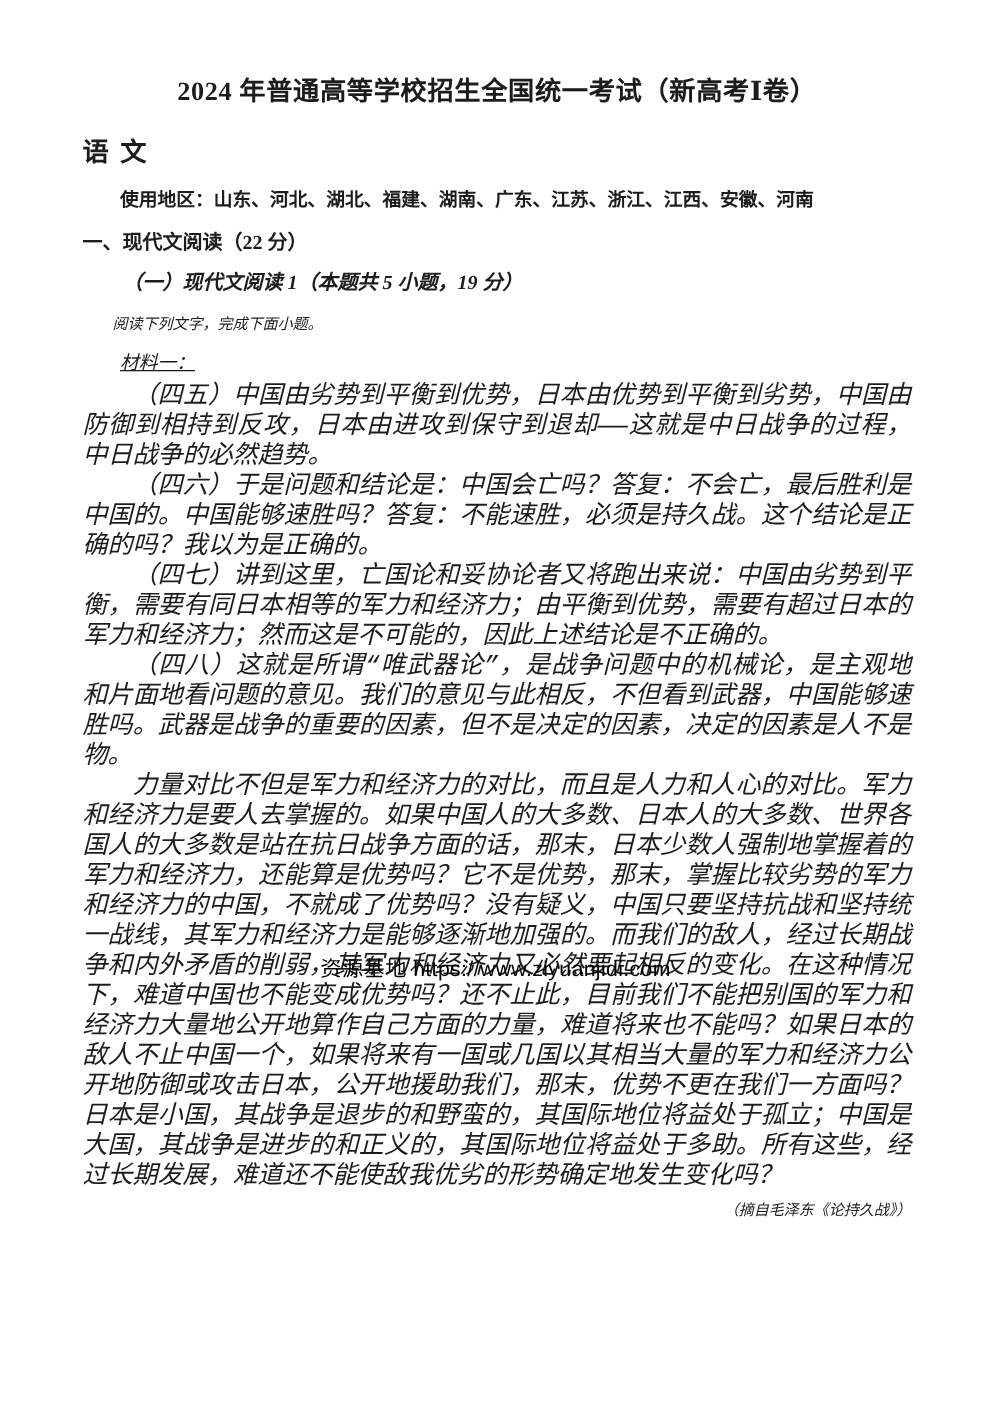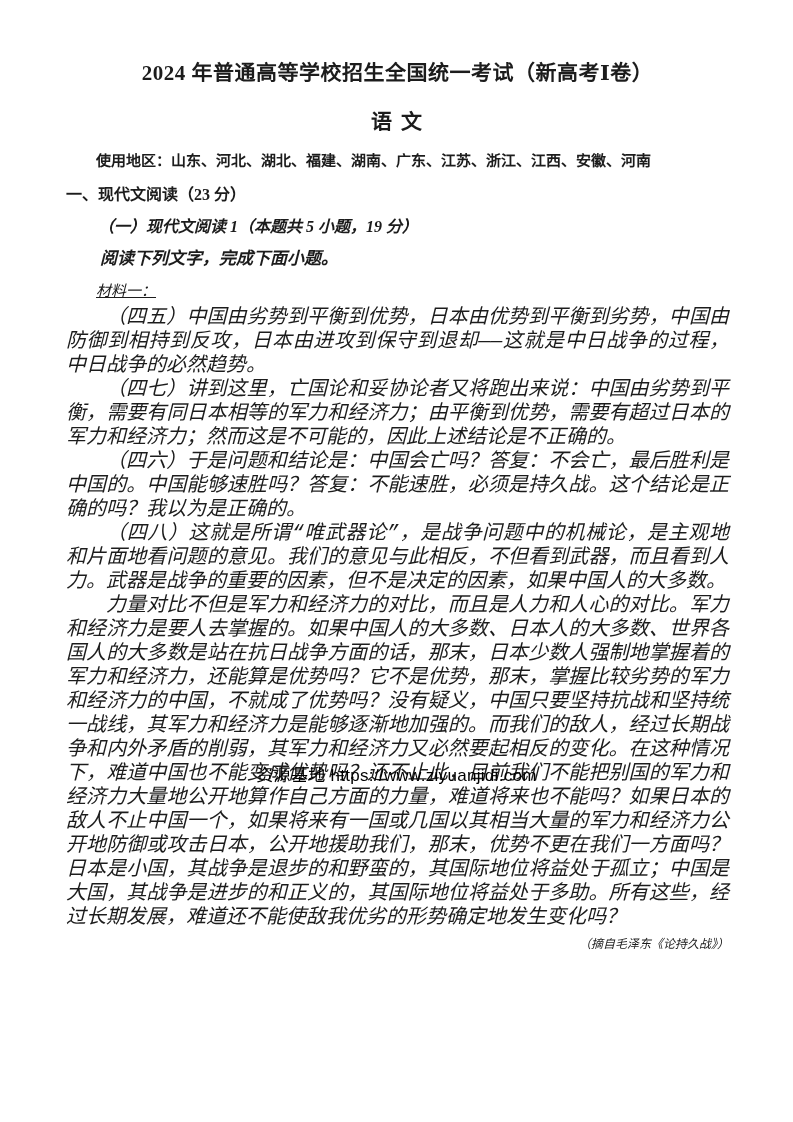--- a/index.html
+++ b/index.html
@@ -20,21 +20,21 @@
   }
   .doc-title {
     text-align: center;
     font-size: 21px;
     font-weight: bold;
     line-height: 30px;
     letter-spacing: 0.5px;
     margin-bottom: 20px;
   }
   .doc-subject {
-    text-align: center;
+    text-align: left;
     font-size: 21px;
     font-weight: bold;
     line-height: 28px;
     letter-spacing: 2px;
     margin-bottom: 12px;
   }
   .doc-regions {
     font-size: 15px;
     font-weight: bold;
     line-height: 26px;
@@ -49,25 +49,24 @@
   }
   .sec-subheading {
     font-size: 16px;
     font-weight: bold;
     line-height: 30px;
     text-indent: 2em;
     margin-bottom: 2px;
     font-style: italic;
   }
   .instruction {
-    font-size: 17px;
+    font-size: 12px;
     line-height: 30px;
     text-indent: 2em;
     margin-bottom: 2px;
-    font-weight: bold;
   }
   .kai {
     font-style: italic; 
   }
   .material-label {
     font-size: 15px;
     line-height: 30px;
     text-indent: 2em;
     text-decoration: underline;
   }
@@ -99,36 +98,36 @@
 <body>
 
 <div class="page">
 
   <h1 class="doc-title">2024 年普通高等学校招生全国统一考试（新高考Ⅰ卷）</h1>
 
   <h2 class="doc-subject">语 文</h2>
 
   <p class="doc-regions">使用地区：山东、河北、湖北、福建、湖南、广东、江苏、浙江、江西、安徽、河南</p>
 
-  <h3 class="sec-heading">一、现代文阅读（23 分）</h3>
+  <h3 class="sec-heading">一、现代文阅读（22 分）</h3>
 
   <h4 class="sec-subheading">（一）现代文阅读 1（本题共 5 小题，19 分）</h4>
 
   <p class="instruction kai">阅读下列文字，完成下面小题。</p>
 
   <div>
     <p class="material-label kai">材料一：</p>
 
     <p class="body-para kai">（四五）中国由劣势到平衡到优势，日本由优势到平衡到劣势，中国由防御到相持到反攻，日本由进攻到保守到退却——这就是中日战争的过程，中日战争的必然趋势。</p>
 
+    <p class="body-para kai">（四六）于是问题和结论是：中国会亡吗？答复：不会亡，最后胜利是中国的。中国能够速胜吗？答复：不能速胜，必须是持久战。这个结论是正确的吗？我以为是正确的。</p>
+
     <p class="body-para kai">（四七）讲到这里，亡国论和妥协论者又将跑出来说：中国由劣势到平衡，需要有同日本相等的军力和经济力；由平衡到优势，需要有超过日本的军力和经济力；然而这是不可能的，因此上述结论是不正确的。</p>
 
-    <p class="body-para kai">（四六）于是问题和结论是：中国会亡吗？答复：不会亡，最后胜利是中国的。中国能够速胜吗？答复：不能速胜，必须是持久战。这个结论是正确的吗？我以为是正确的。</p>
-
-    <p class="body-para kai">（四八）这就是所谓“唯武器论”，是战争问题中的机械论，是主观地和片面地看问题的意见。我们的意见与此相反，不但看到武器，而且看到人力。武器是战争的重要的因素，但不是决定的因素，如果中国人的大多数。</p>
+    <p class="body-para kai">（四八）这就是所谓“唯武器论”，是战争问题中的机械论，是主观地和片面地看问题的意见。我们的意见与此相反，不但看到武器，中国能够速胜吗。武器是战争的重要的因素，但不是决定的因素，决定的因素是人不是物。</p>
 
     <p class="body-para kai">力量对比不但是军力和经济力的对比，而且是人力和人心的对比。军力和经济力是要人去掌握的。如果中国人的大多数、日本人的大多数、世界各国人的大多数是站在抗日战争方面的话，那末，日本少数人强制地掌握着的军力和经济力，还能算是优势吗？它不是优势，那末，掌握比较劣势的军力和经济力的中国，不就成了优势吗？没有疑义，中国只要坚持抗战和坚持统一战线，其军力和经济力是能够逐渐地加强的。而我们的敌人，经过长期战争和内外矛盾的削弱，其军力和经济力又必然要起相反的变化。在这种情况下，难道中国也不能变成优势吗？还不止此，目前我们不能把别国的军力和经济力大量地公开地算作自己方面的力量，难道将来也不能吗？如果日本的敌人不止中国一个，如果将来有一国或几国以其相当大量的军力和经济力公开地防御或攻击日本，公开地援助我们，那末，优势不更在我们一方面吗？日本是小国，其战争是退步的和野蛮的，其国际地位将益处于孤立；中国是大国，其战争是进步的和正义的，其国际地位将益处于多助。所有这些，经过长期发展，难道还不能使敌我优劣的形势确定地发生变化吗？</p>
 
     <p class="attribution kai">（摘自毛泽东《论持久战》）</p>
   </div>
 
 
   <div class="footer">资源基地 https://www.ziyuanjidi.com</div>
 
 </div>

